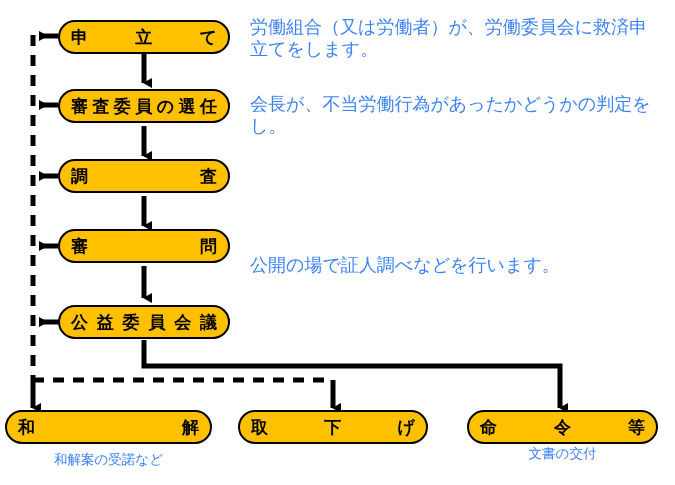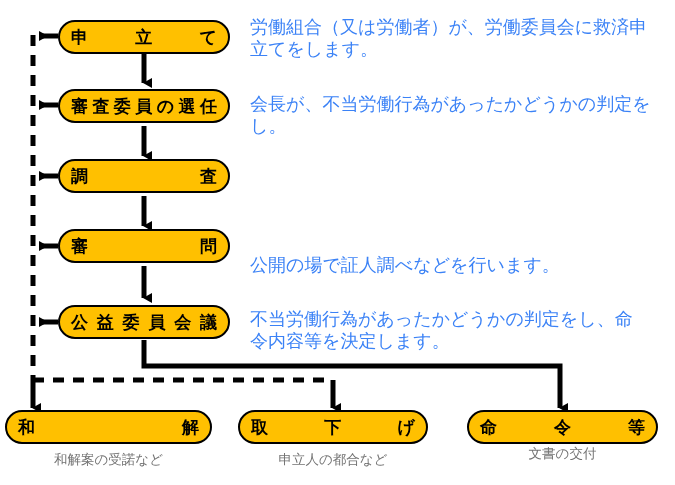--- a/index.html
+++ b/index.html
@@ -47,21 +47,21 @@
     line-height: 22px;
     color: #3b82f6;
     font-weight: normal;
     white-space: pre-line;
   }
   
   .caption {
     position: absolute;
     font-size: 13.5px;
     line-height: 18px;
-    color: #737373;
+    color: #3b82f6;
     text-align: center;
     white-space: nowrap;
   }
   
   .svg-layer {
     position: absolute;
     left: 0;
     top: 0;
     width: 675px;
     height: 485px;
@@ -161,34 +161,32 @@
     <span class="ch">益</span>
     <span class="ch">委</span>
     <span class="ch">員</span>
     <span class="ch">会</span>
     <span class="ch">議</span>
   </div>
 
   <div class="desc" style="left:250px; top:16px; width:415px;">労働組合（又は労働者）が、労働委員会に救済申立てをします。</div>
   <div class="desc" style="left:250px; top:93px; width:415px;">会長が、不当労働行為があったかどうかの判定をし。</div>
   <div class="desc" style="left:250px; top:233px; width:415px;margin-top:21px;">公開の場で証人調べなどを行います。</div>
-  <div class="desc" style="left:250px; top:308px; width:400px;">不当労働行為があったかどうかの判定をし、命令内容等を決定します。</div>
 
   <div class="pill spread" style="left:5px; top:410px; width:207px; height:34px;">
     <span class="ch">和</span>
     <span class="ch">解</span>
   </div>
   <div class="caption" style="left:5px; top:450px; width:207px;">和解案の受諾など</div>
 
   <div class="pill spread" style="left:238px; top:410px; width:190px; height:34px;">
     <span class="ch">取</span>
     <span class="ch">下</span>
     <span class="ch">げ</span>
   </div>
-  <div class="caption" style="left:238px; top:450px; width:190px;">申立人の都合など</div>
 
   <div class="pill spread" style="left:467px; top:410px; width:191px; height:34px;">
     <span class="ch">命</span>
     <span class="ch">令</span>
     <span class="ch">等</span>
   </div>
   <div class="caption" style="left:467px; top:444px; width:191px;">文書の交付</div>
 
 </div>
 

